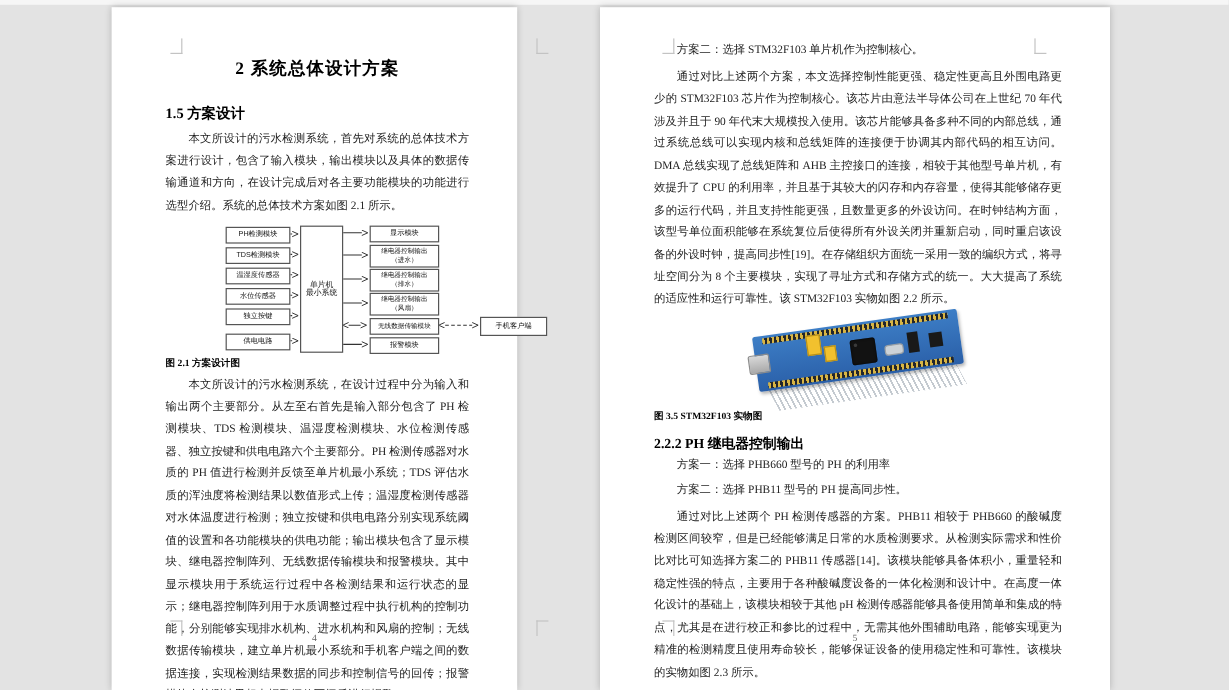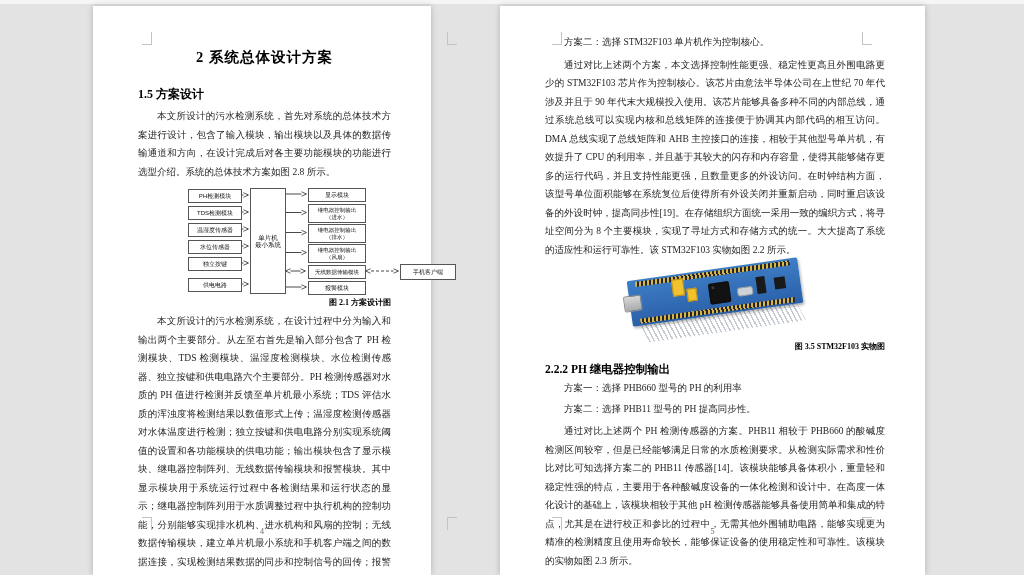--- a/index.html
+++ b/index.html
@@ -14,21 +14,21 @@
     box-shadow:0 0 6px rgba(0,0,0,0.22);
   }
   .page-left{left:93px;width:338px;}
   .page-right{left:500px;width:425px;}
   .content{position:absolute;left:45px;right:40px;top:0;color:#1d1d1d;}
   .doc-title{margin-top:42px;text-align:center;font-size:14.5px;font-weight:bold;letter-spacing:1px;color:#000;}
   .h2{font-size:12px;font-weight:bold;margin-top:19px;color:#000;}
   .h3{font-size:11px;font-weight:bold;margin-top:9px;color:#000;}
   .body-p{font-size:9.5px;line-height:18.5px;text-align:justify;text-indent:2em;margin:4px 0 0 0;}
   .plan-line{font-size:9.5px;line-height:18.5px;text-indent:2em;margin:2px 0 0 0;}
-  .fig-caption{font-size:8px;font-weight:bold;text-align:right;margin-top:3px;color:#000;}
+  .fig-caption{font-size:8px;font-weight:bold;text-align:left;margin-top:3px;color:#000;}
   .page-num{position:absolute;top:521px;left:0;right:0;text-align:center;font-size:8px;color:#666;}
   
   .cm{position:absolute;width:9px;height:12px;}
   .cm-tl{border-right:1px solid #c3c3c3;border-bottom:1px solid #c3c3c3;}
   .cm-tr{border-left:1px solid #c3c3c3;border-bottom:1px solid #c3c3c3;}
   .cm-bl{border-right:1px solid #c3c3c3;border-top:1px solid #c3c3c3;}
   .cm-br{border-left:1px solid #c3c3c3;border-top:1px solid #c3c3c3;}
   
   .diagram{position:relative;width:334px;height:106px;margin:7px auto 0 auto;}
   .dbox{
@@ -74,21 +74,21 @@
 
 <div class="page page-left">
   <div class="cm cm-tl" style="left:49px;top:26px;"></div>
   <div class="cm cm-tr" style="left:354px;top:26px;"></div>
   <div class="cm cm-bl" style="left:49px;top:511px;"></div>
   <div class="cm cm-br" style="left:354px;top:511px;"></div>
 
   <div class="content">
     <div class="doc-title">2 系统总体设计方案</div>
     <div class="h2">1.5 方案设计</div>
-    <p class="body-p">本文所设计的污水检测系统，首先对系统的总体技术方案进行设计，包含了输入模块，输出模块以及具体的数据传输通道和方向，在设计完成后对各主要功能模块的功能进行选型介绍。系统的总体技术方案如图 2.8 所示。</p>
+    <p class="body-p">本文所设计的污水检测系统，首先对系统的总体技术方案进行设计，包含了输入模块，输出模块以及具体的数据传输通道和方向，在设计完成后对各主要功能模块的功能进行选型介绍。系统的总体技术方案如图 2.1 所示。</p>
 
     <div class="diagram">
       <svg class="arrows" width="334" height="106">
         <defs>
           <marker id="ah" markerWidth="7" markerHeight="7" refX="5.5" refY="3" orient="auto-start-reverse">
             <path d="M0.5,0.5 L6,3 L0.5,5.5" fill="#fff" stroke="#333" stroke-width="0.9"></path>
           </marker>
         </defs>
         <line x1="103" y1="7" x2="110" y2="7" stroke="#333" stroke-width="0.9" marker-end="url(#ah)"></line>
         <line x1="103" y1="24" x2="110" y2="24" stroke="#333" stroke-width="0.9" marker-end="url(#ah)"></line>

